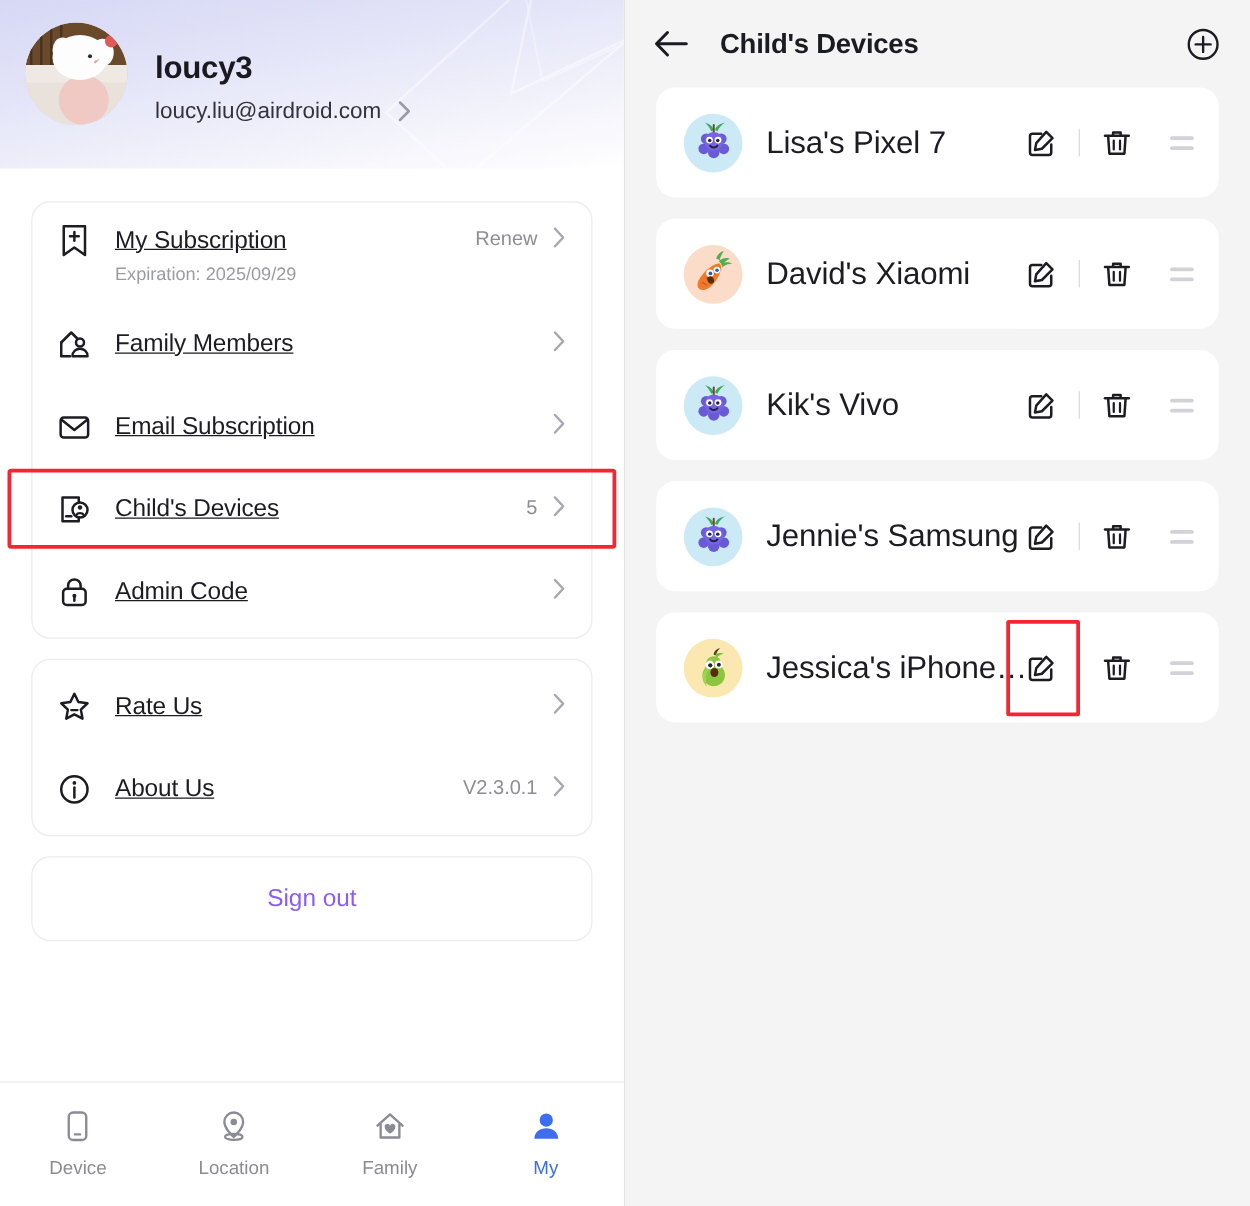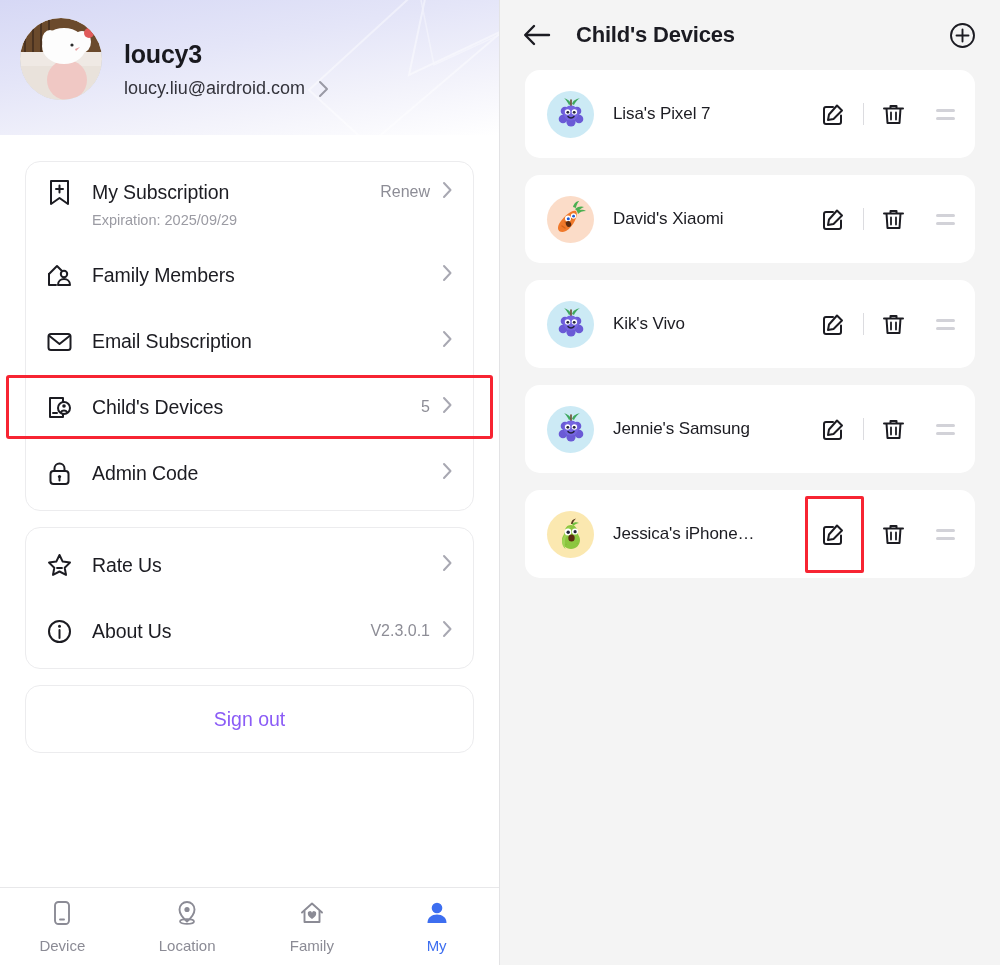--- a/index.html
+++ b/index.html
@@ -70,21 +70,21 @@
   .card.first { margin-top: 26px; }
   .menu-row {
     display: flex; align-items: center;
     height: 66px; padding: 0 20px 0 20px;
     position: relative;
   }
   .menu-row.with-sub { height: 52px; }
   .menu-icon { width: 38px; flex: none; display: flex; align-items: center; }
   .menu-label {
     font-size: 19.5px; color: #1c1c22; flex: 1;
-    margin-left: 8px; letter-spacing: -0.1px;
+    margin-left: 8px; letter-spacing: -0.1px; text-decoration: underline;
   }
   .menu-aside {
     font-size: 16px; color: #8d8d96; margin-right: 12px;
   }
   .menu-count {
     font-size: 16px; color: #8d8d96; margin-right: 12px;
   }
   .sub-text {
     font-size: 14.5px; color: #9b9ba3;
     padding: 0 0 14px 66px; margin-top: -6px;
@@ -101,21 +101,21 @@
     background: #fff;
     border: 1px solid #ececee;
     border-radius: 15px;
     height: 68px;
     display: flex; align-items: center; justify-content: center;
   }
   .signout-label { font-size: 19.5px; color: #8b5cf6; }
 
   
   .bottom-nav {
-    height: 78px; flex: none;
+    height: 100px; flex: none;
     border-top: 1px solid #e8e8ea;
     display: flex; align-items: center;
     background: #fff;
   }
   .nav-item {
     flex: 1; display: flex; flex-direction: column;
     align-items: center; gap: 7px;
   }
   .nav-label { font-size: 15px; color: #8b8b95; }
   .nav-item.active .nav-label { color: #3d6ef0; font-weight: 500; }
@@ -148,21 +148,21 @@
     display: flex; align-items: center;
     padding: 0 20px 0 22px;
     position: relative;
   }
   .dev-avatar {
     width: 47px; height: 47px; border-radius: 50%;
     flex: none; display: flex; align-items: center; justify-content: center;
   }
   .dev-name {
     flex: 1; margin-left: 19px;
-    font-size: 17px; color: #1c1c22;
+    font-size: 25px; color: #1c1c22;
     letter-spacing: -0.1px;
     white-space: nowrap; overflow: hidden;
   }
   .row-actions { display: flex; align-items: center; }
   .act-btn { display: flex; cursor: pointer; padding: 0 2px; }
   .act-sep { width: 1px; height: 22px; background: #dcdce0; margin: 0 15px; }
   .drag-handle { margin-left: 28px; display: flex; flex-direction: column; gap: 5px; cursor: grab; }
   .drag-handle span { display: block; width: 19px; height: 3px; background: #d2d2d8; border-radius: 2px; }
 </style>
 </head>

